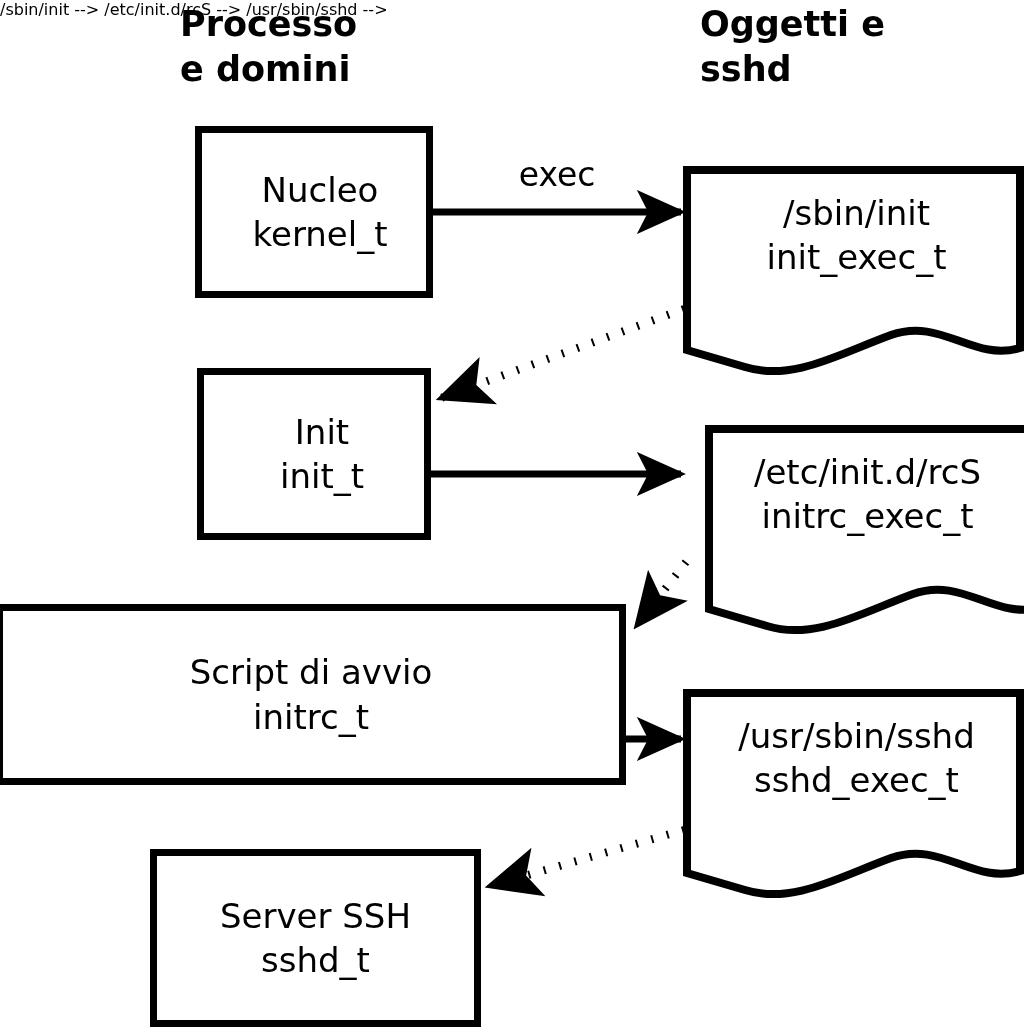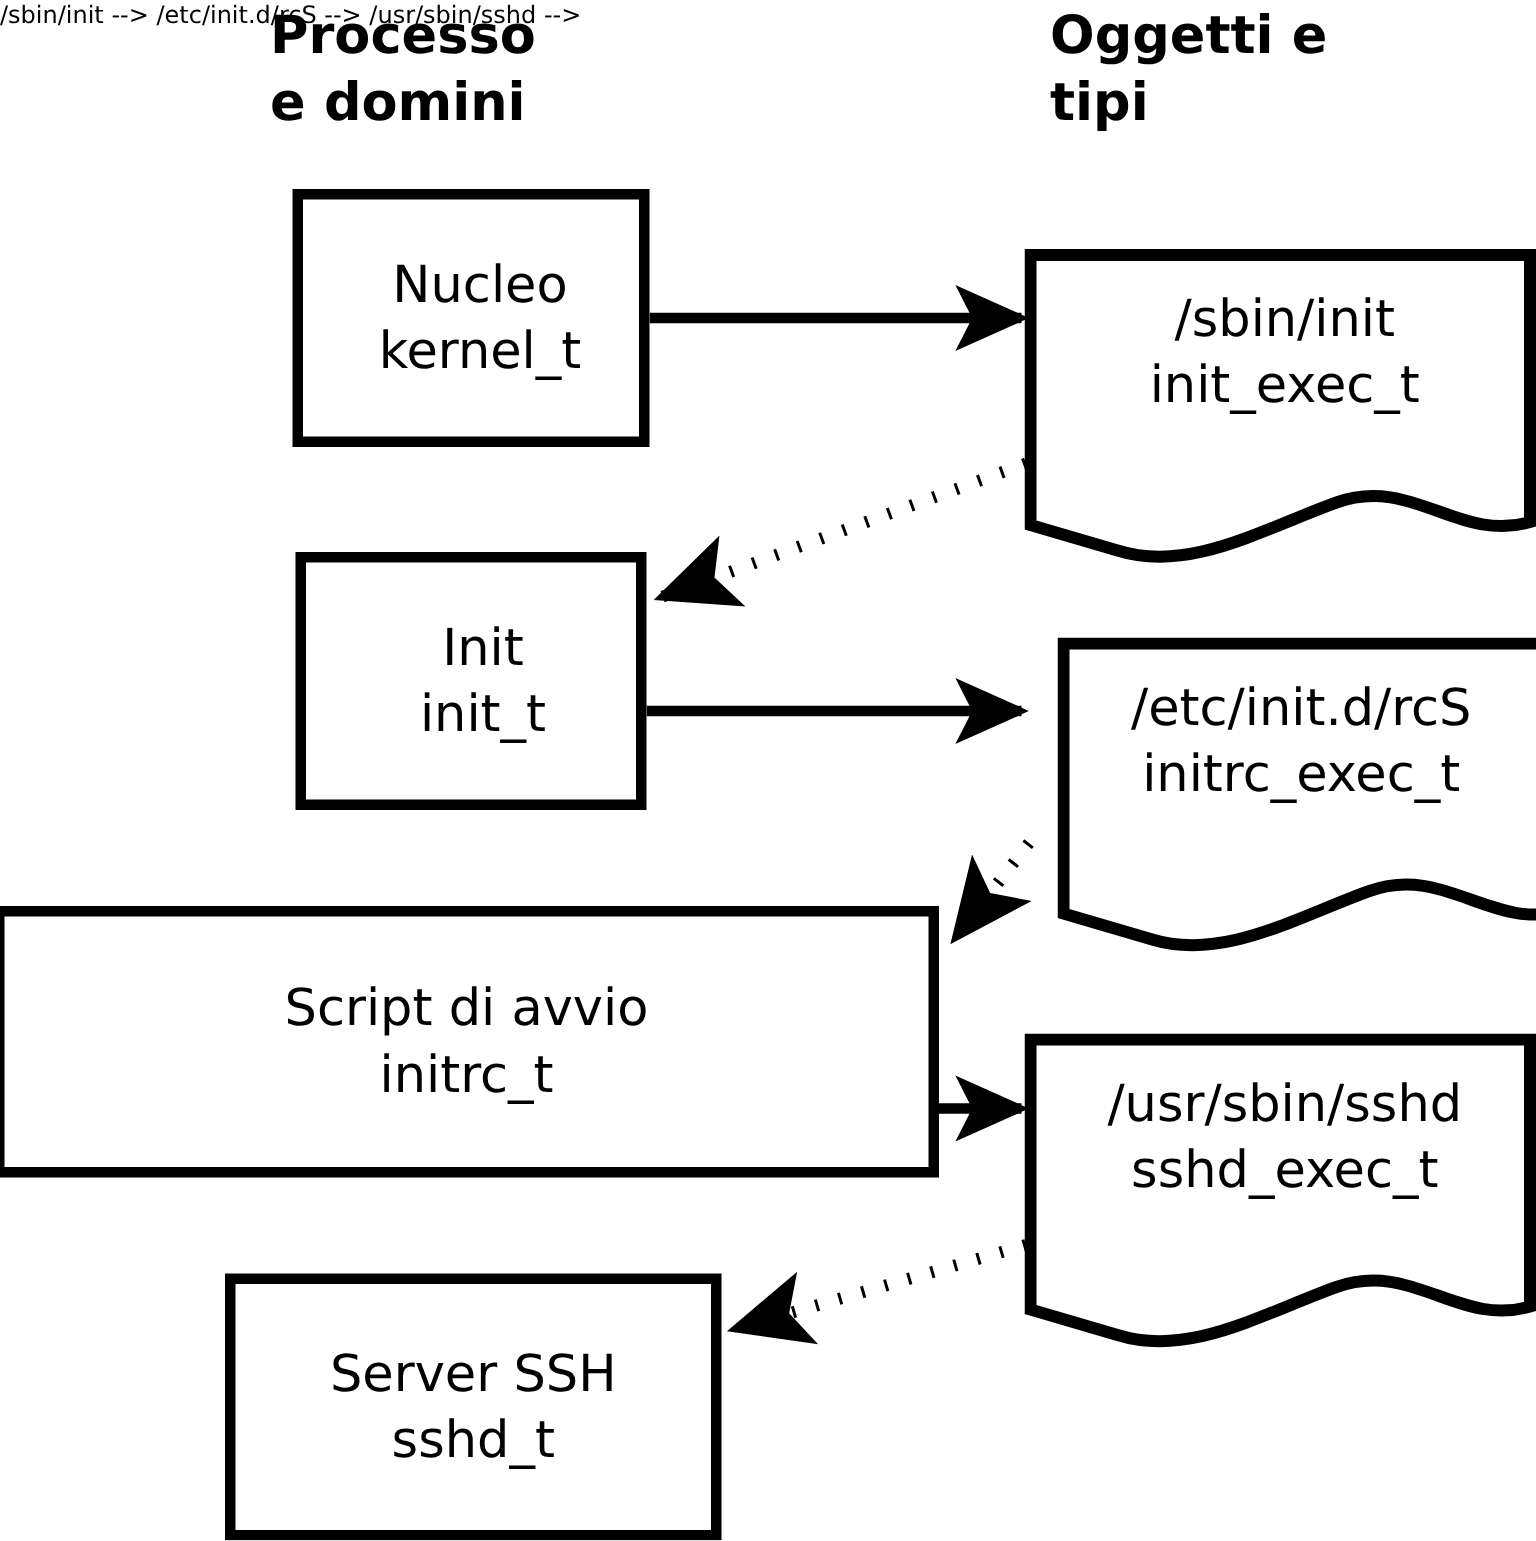--- a/index.html
+++ b/index.html
@@ -75,35 +75,36 @@
 </head>
 <body>
 
 <div id="canvas">
 
   
   <div class="col-header" id="header-left">Processo
 e domini</div>
 
   <div class="col-header" id="header-right">Oggetti e
-tipi</div>
+sshd</div>
 
   
 
    /sbin/init --&gt;
   <div class="edge">
     <svg width="1024" height="1027" viewBox="0 0 1024 1027">
       <defs>
         <marker id="arrowSolid" markerWidth="7" markerHeight="7" refX="6.3" refY="3.5" orient="auto" markerUnits="strokeWidth">
           <path d="M0,0.35 L7,3.5 L0,6.65 L1.6,3.5 Z" fill="#000000"></path>
         </marker>
       </defs>
       <line x1="433" y1="212" x2="681" y2="212" stroke="#000000" stroke-width="7" marker-end="url(#arrowSolid)"></line>
     </svg>
   </div>
+  <div class="edge-label" style="left:433px; top:155px; width:248px;">exec</div>
 
   
   <div class="edge">
     <svg width="1024" height="1027" viewBox="0 0 1024 1027">
       <defs>
         <marker id="arrowDot1" markerWidth="7" markerHeight="7" refX="6.3" refY="3.5" orient="auto" markerUnits="strokeWidth">
           <path d="M0,0.35 L7,3.5 L0,6.65 L1.6,3.5 Z" fill="#000000"></path>
         </marker>
       </defs>
       <line x1="684" y1="309" x2="441" y2="398" stroke="#000000" stroke-width="8" stroke-linecap="butt" stroke-dasharray="2 14" marker-end="url(#arrowDot1)"></line>

